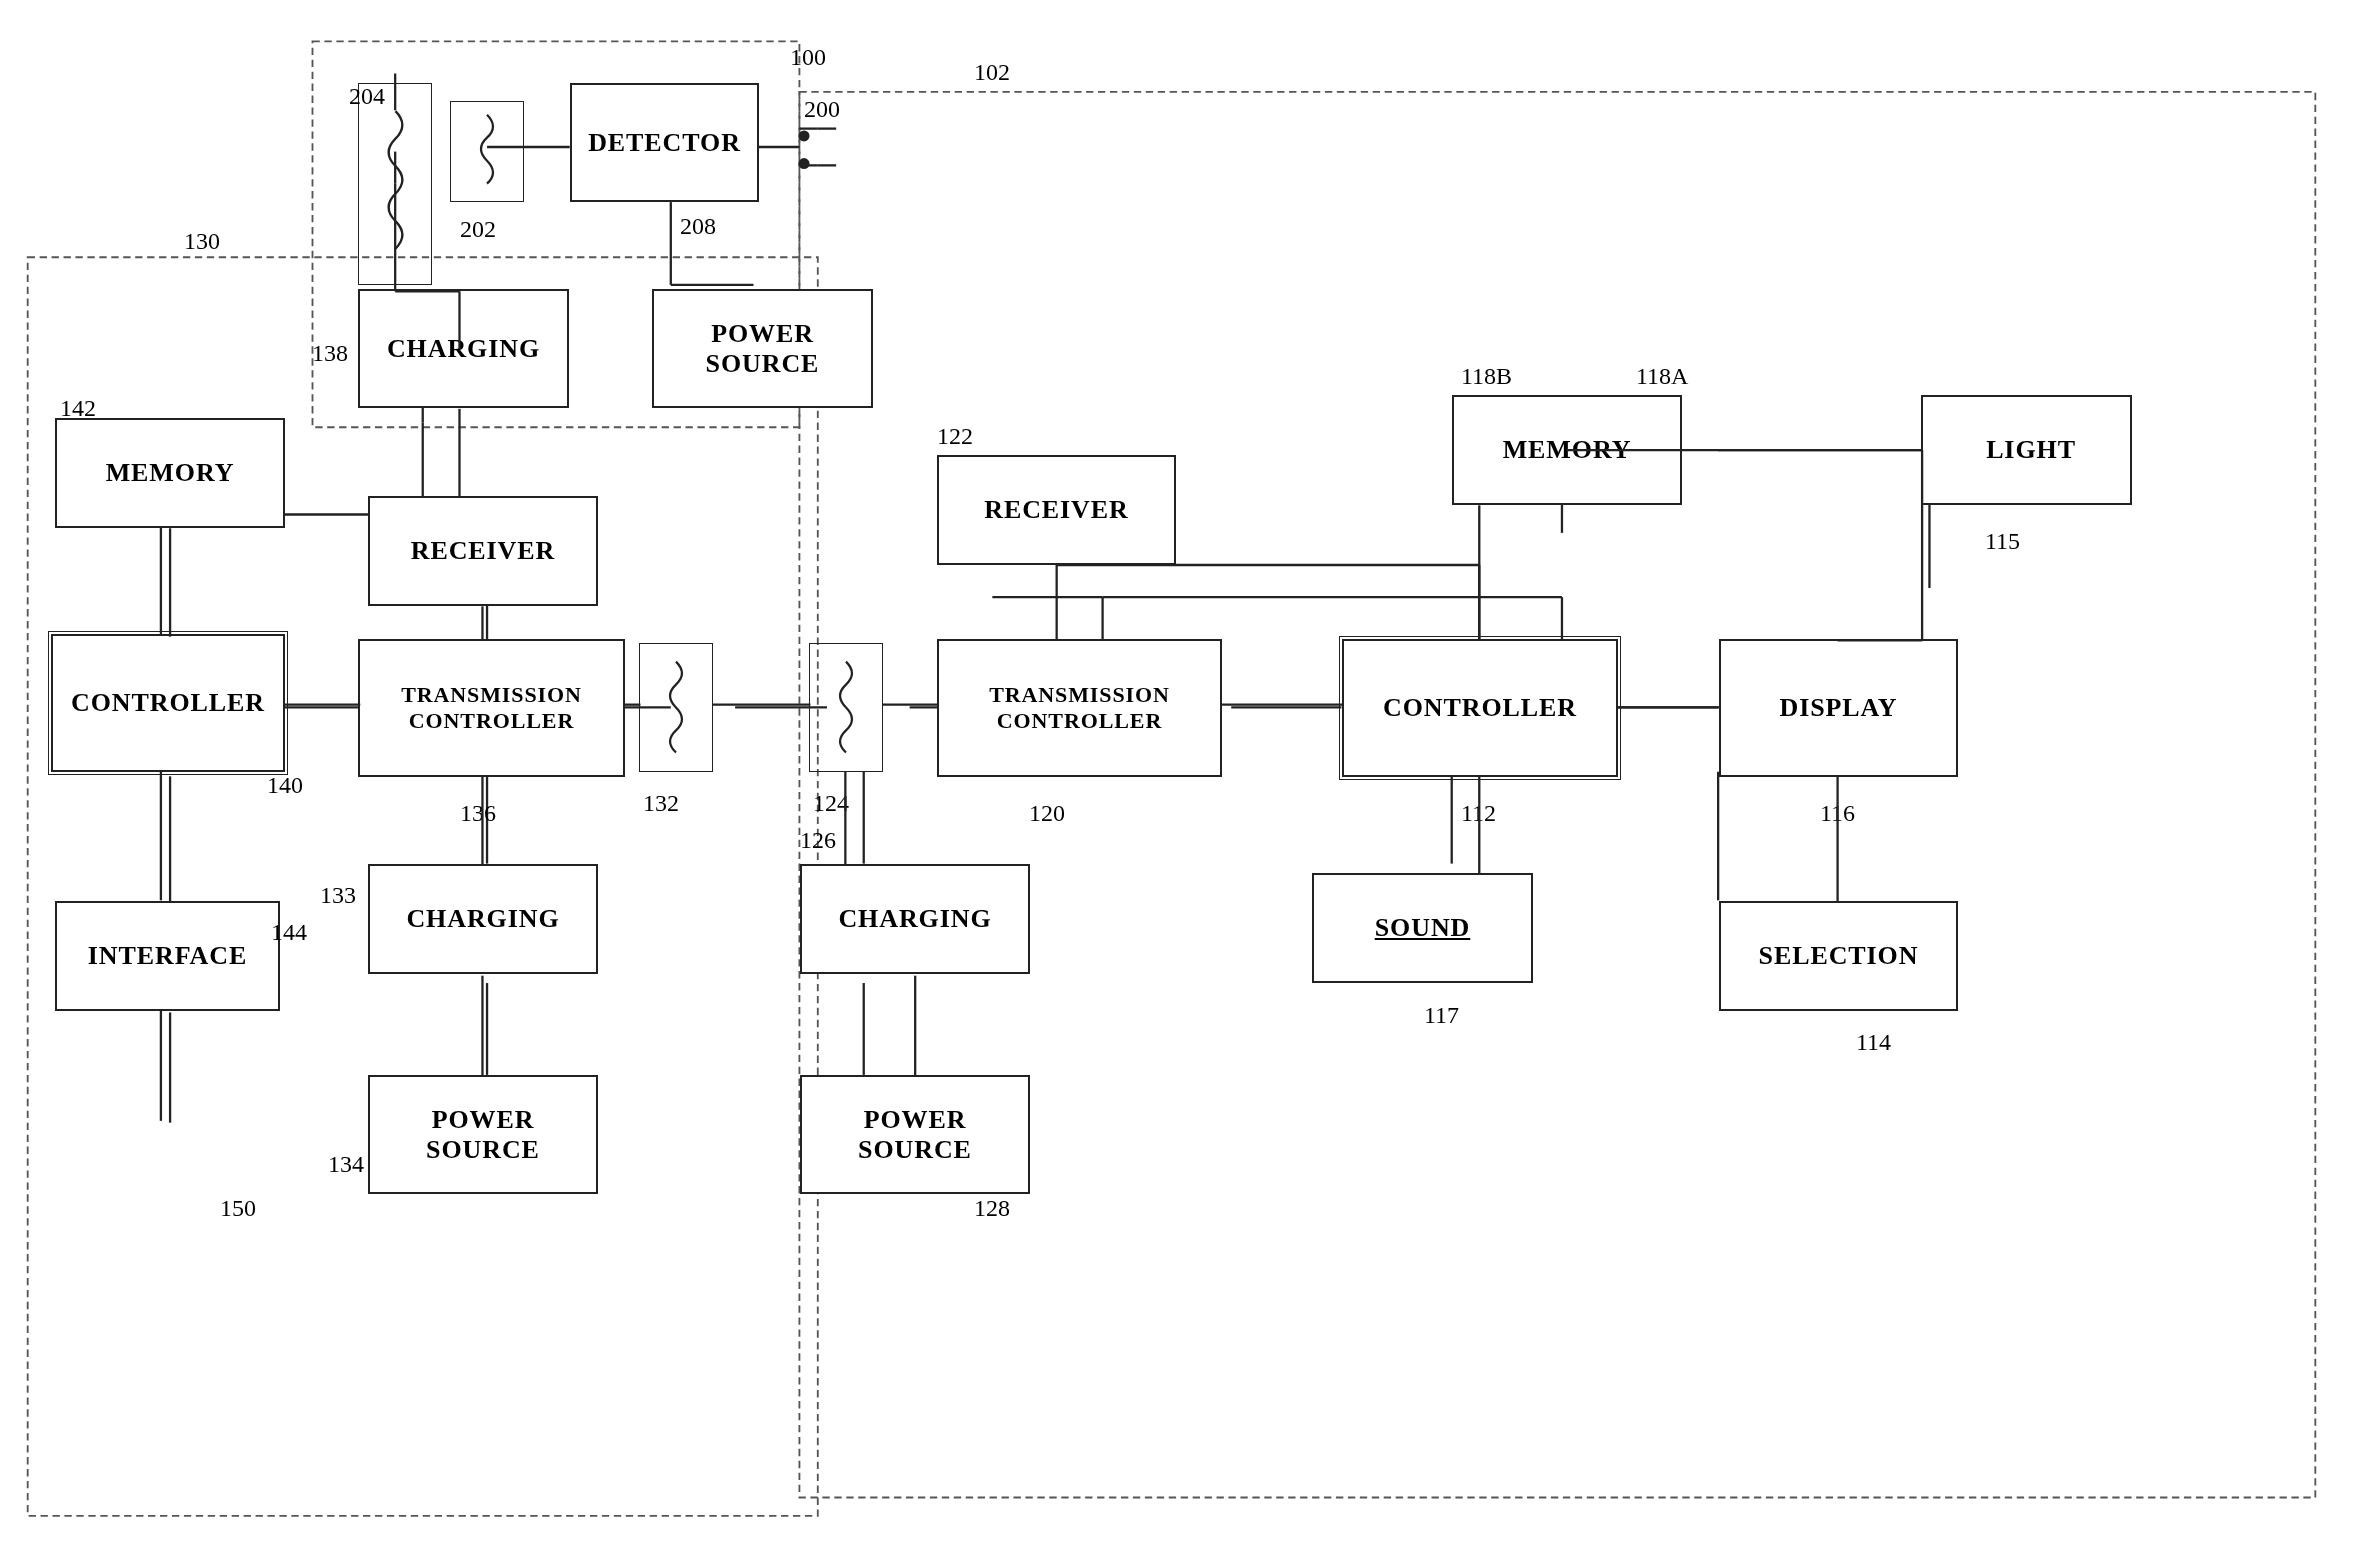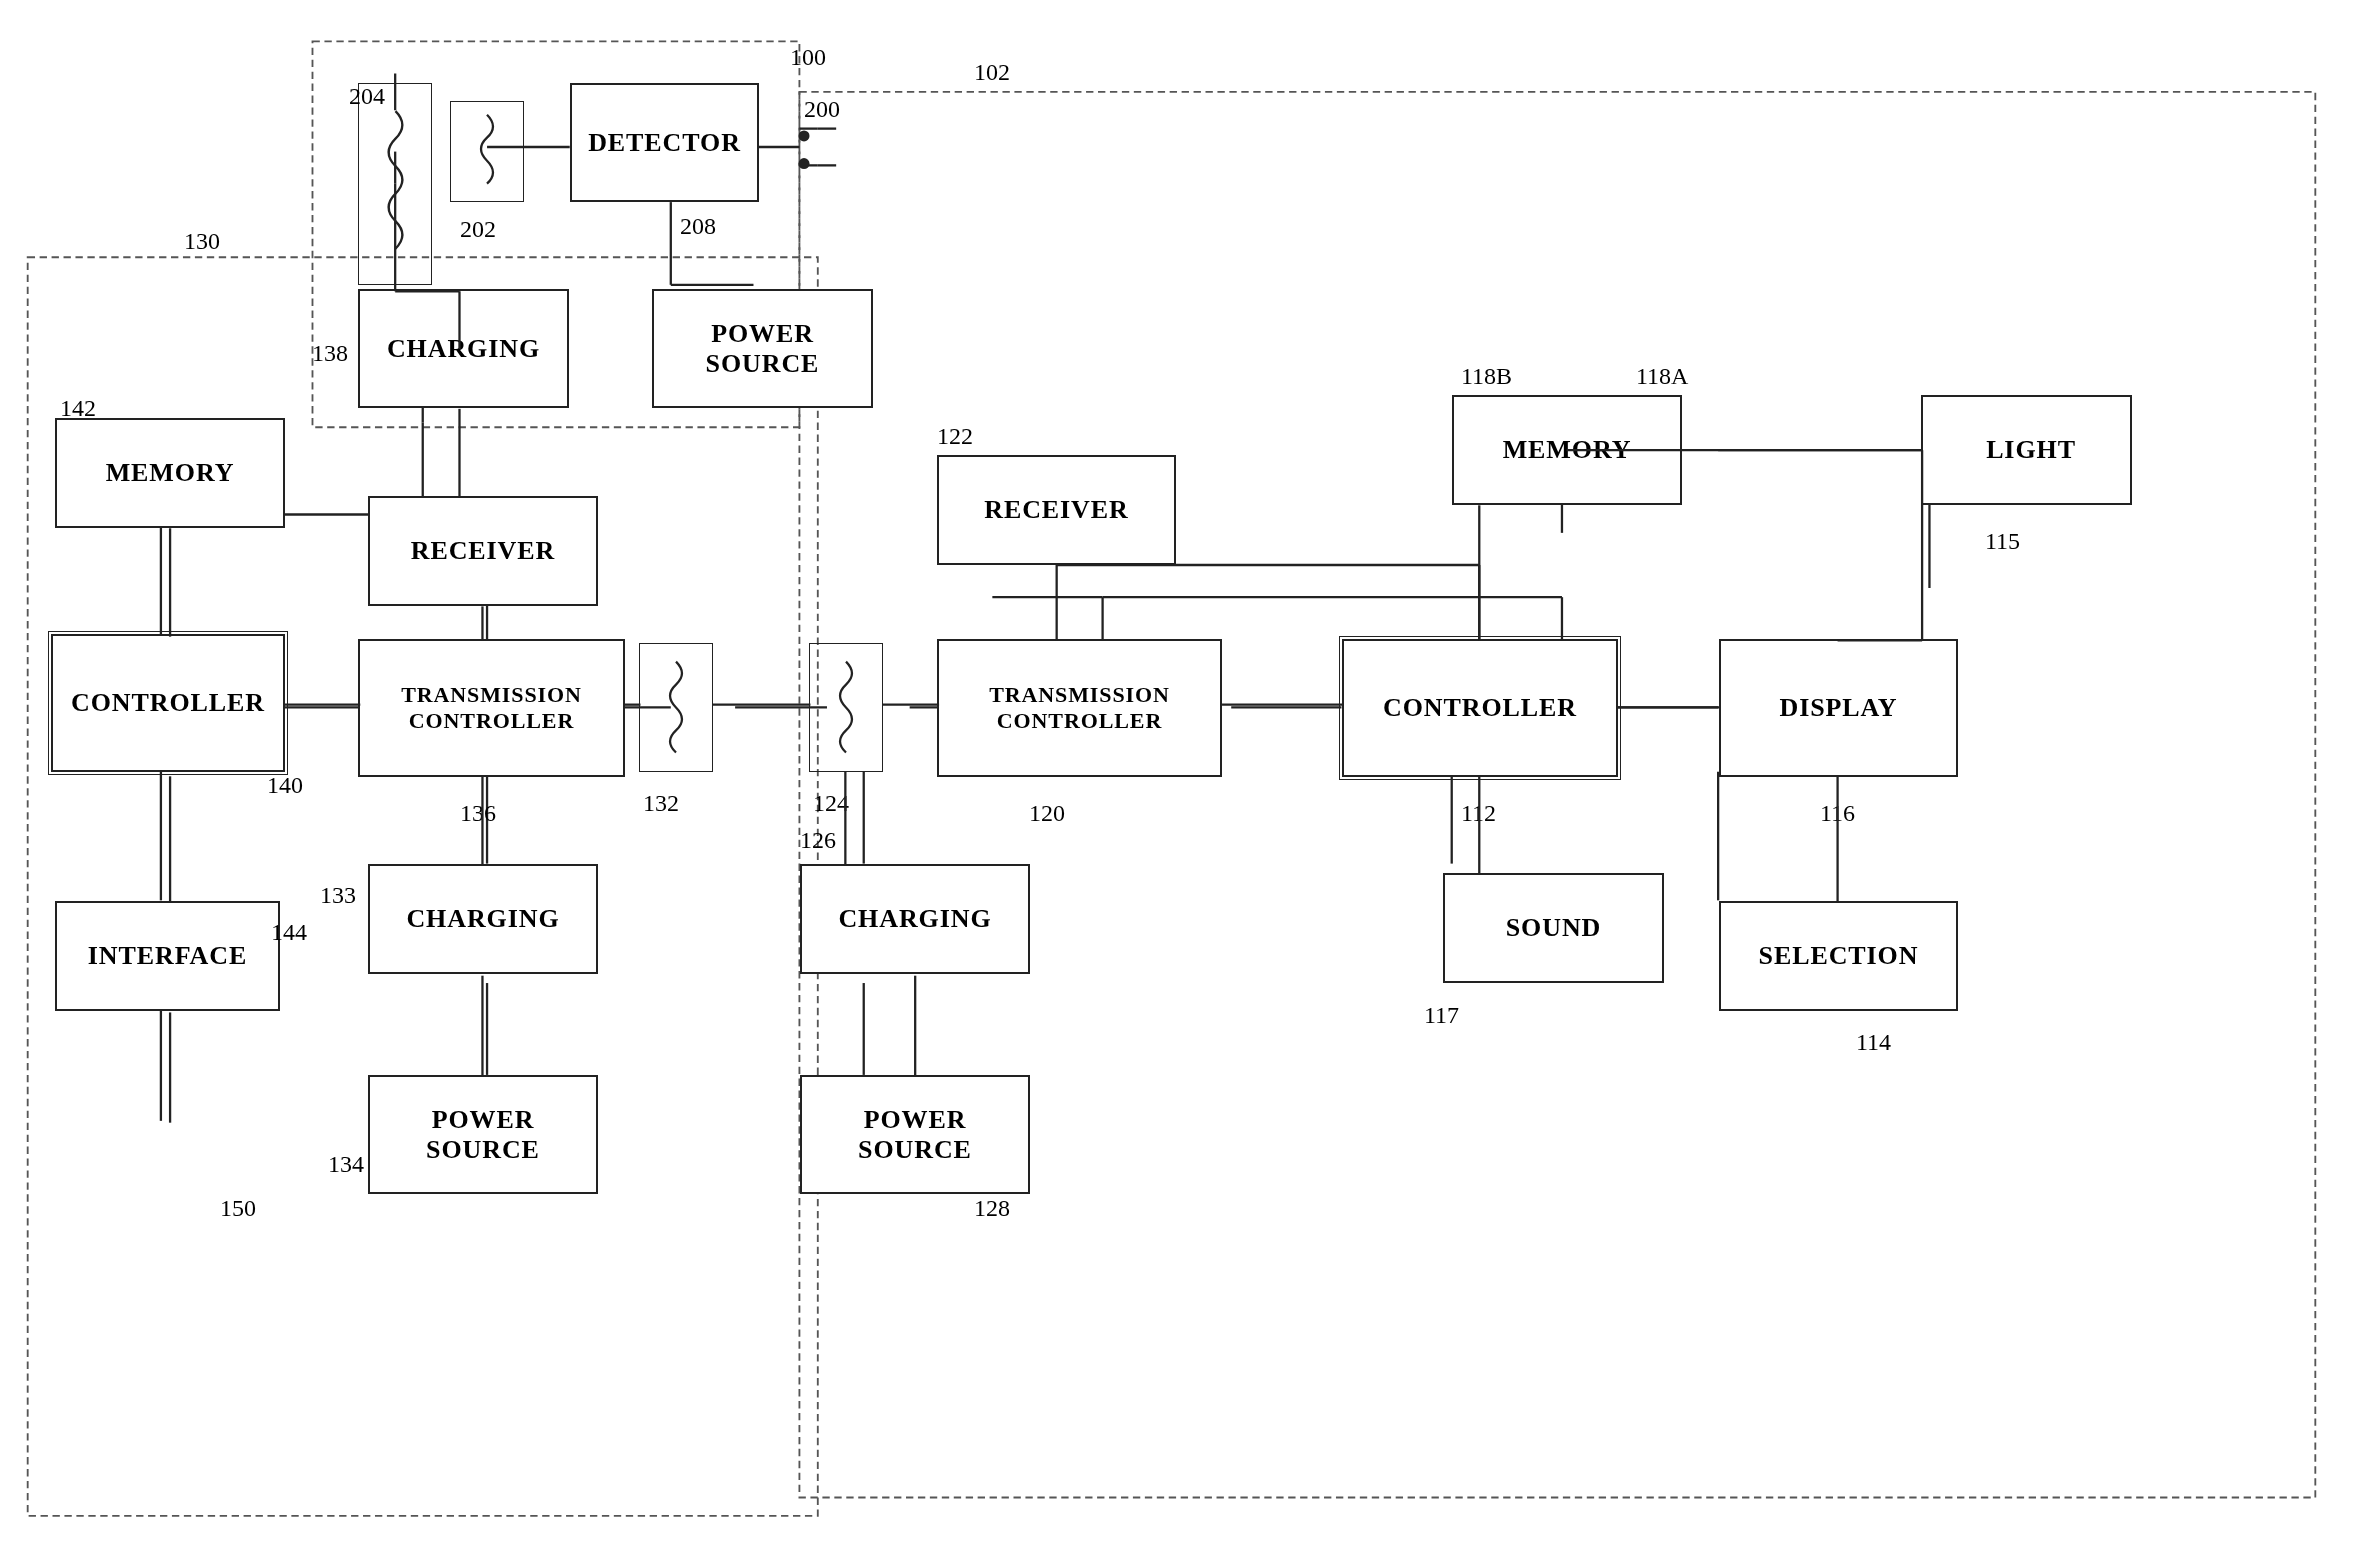--- a/index.html
+++ b/index.html
@@ -226,21 +226,21 @@
 
   <div class="box" style="left:937px; top:455px; width:239px; height:110px;">RECEIVER</div>
   <span class="label-num" style="left:937px; top:423px;">122</span>
 
   <div class="box box-double" style="left:1342px; top:639px; width:276px; height:138px;">CONTROLLER</div>
   <span class="label-num" style="left:1461px; top:800px;">112</span>
 
   <div class="box" style="left:1452px; top:395px; width:230px; height:110px;">MEMORY</div>
   <span class="label-num" style="left:1461px; top:363px;">118B</span>
 
-  <div class="box" style="left:1443px; top:873px; width:221px; height:110px;">SOUND</div>
+  <div class="box" style="left:1312px; top:873px; width:221px; height:110px;text-decoration:underline;">SOUND</div>
   <span class="label-num" style="left:1424px; top:1002px;">117</span>
 
   <div class="box" style="left:1719px; top:639px; width:239px; height:138px;">DISPLAY</div>
   <span class="label-num" style="left:1820px; top:800px;">116</span>
 
   <div class="box" style="left:1921px; top:395px; width:211px; height:110px;padding-left:9px;">LIGHT</div>
   <span class="label-num" style="left:1985px; top:528px;">115</span>
 
   <div class="box" style="left:1719px; top:901px; width:239px; height:110px;">SELECTION</div>
   <span class="label-num" style="left:1856px; top:1029px;">114</span>

